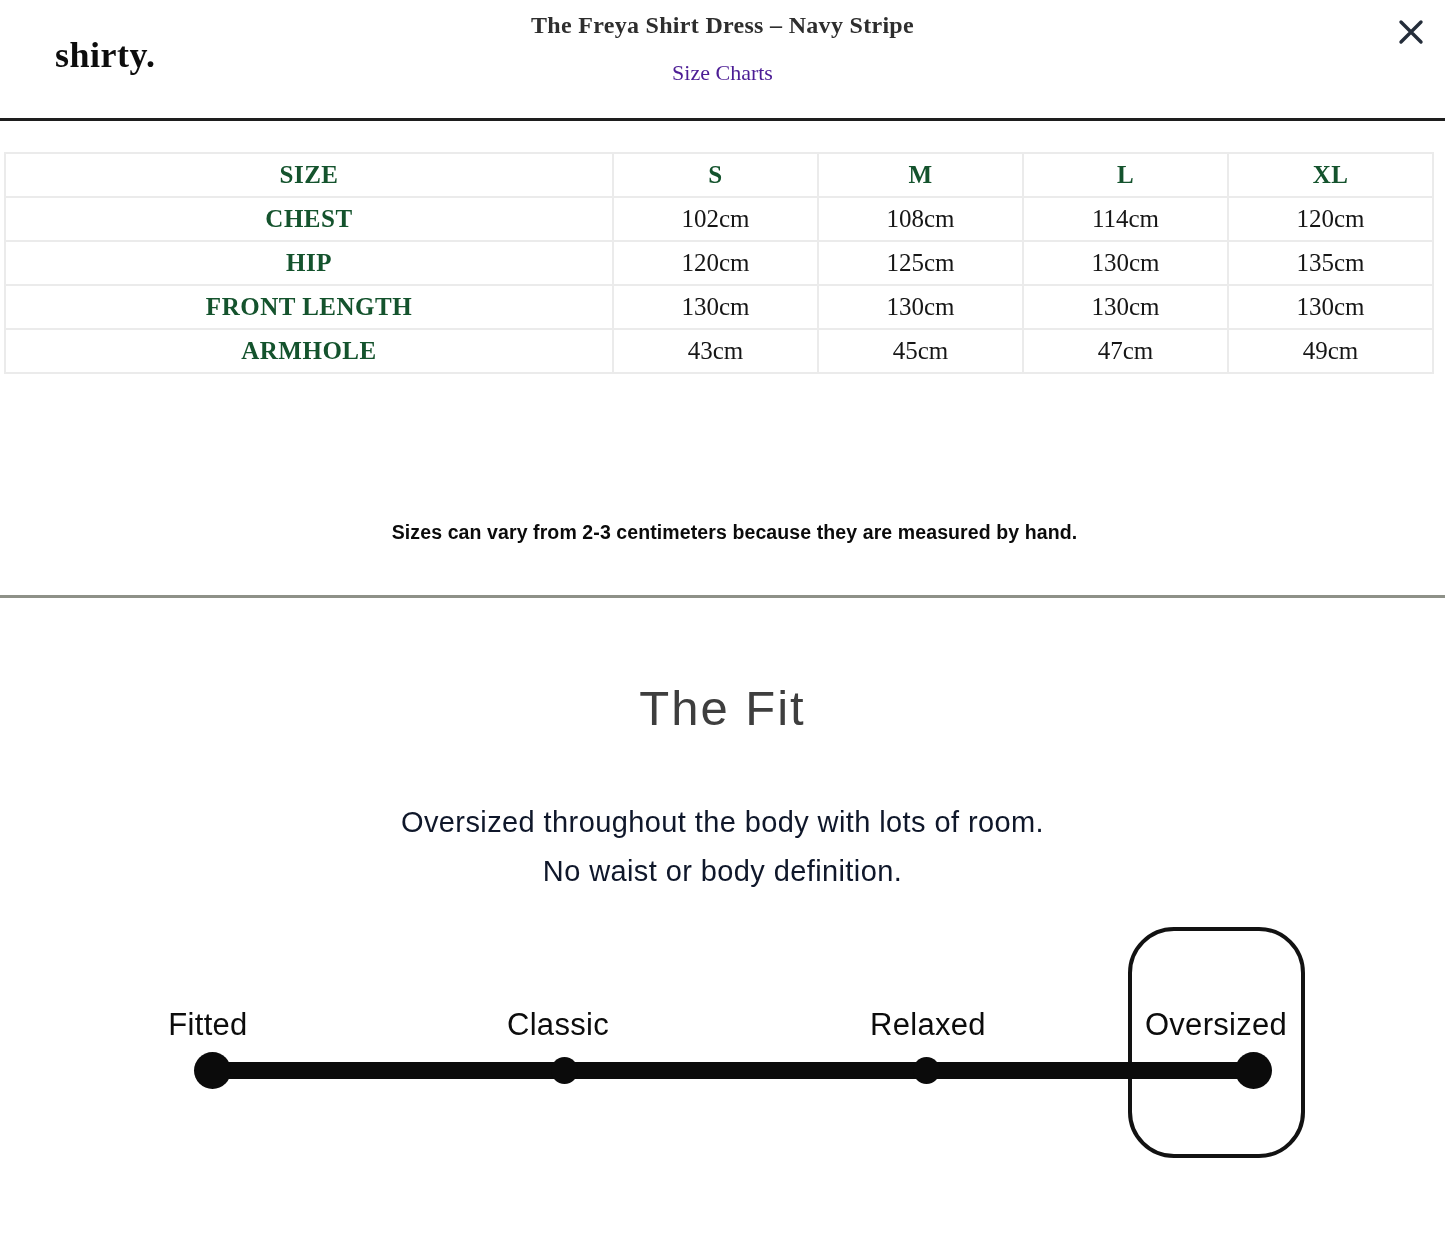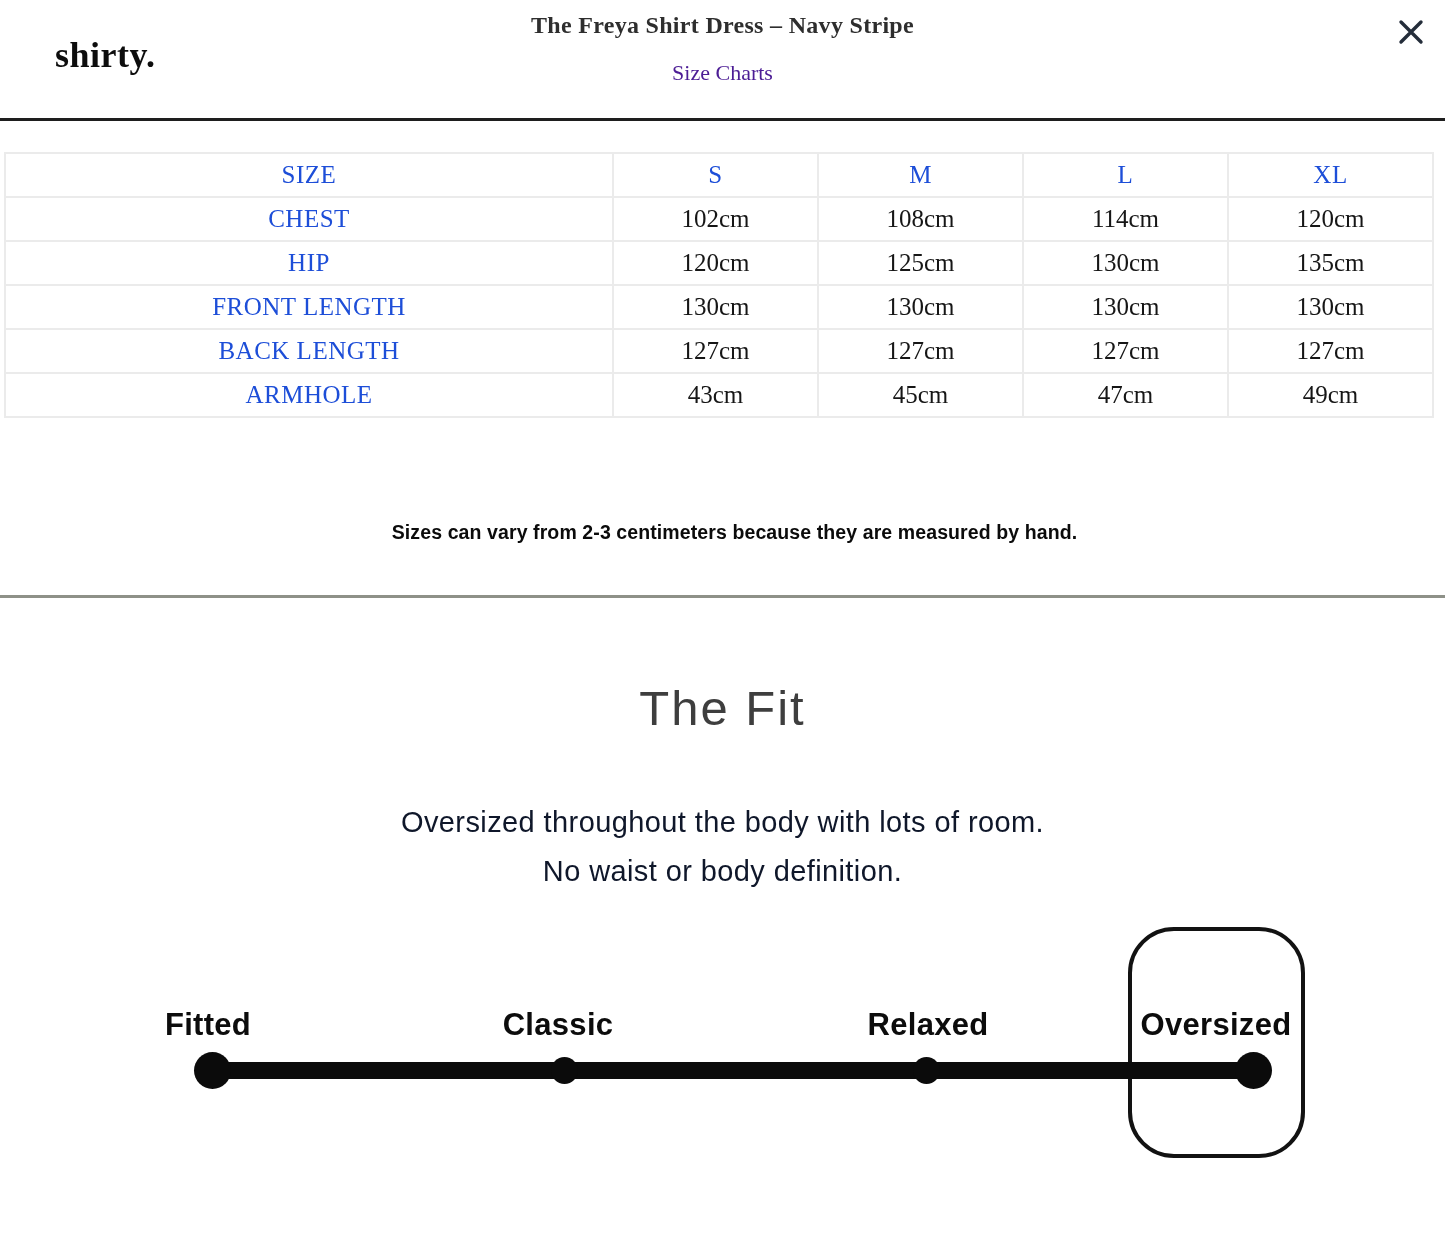--- a/index.html
+++ b/index.html
@@ -37,21 +37,21 @@
   
   table.size-table {
     position:absolute; top:152px; left:4px; width:1428px;
     border-collapse:collapse; table-layout:fixed;
   }
   table.size-table th, table.size-table td {
     border:2px solid #ebebeb; height:44px; text-align:center; vertical-align:middle;
     font-family:"Liberation Serif", serif; padding:0;
   }
   table.size-table th {
-    font-size:25px; font-weight:normal; color:#1d4ed8; letter-spacing:0.5px;
+    font-size:25px; font-weight:bold; color:#14532d; letter-spacing:0.5px;
   }
   table.size-table td {
     font-size:25px; font-weight:normal; color:#161616;
   }
 
   .note {
     position:absolute; top:521px; left:0; right:0; text-align:center;
     font-family:"Liberation Sans", sans-serif; font-weight:bold;
     font-size:19.5px; color:#0b0b0b; letter-spacing:0.1px;margin-left:24px;
   }
@@ -87,21 +87,21 @@
   .dot { position:absolute; background:#0b0b0b; border-radius:50%; }
   .dot-lg { width:37px; height:37px; top:152px; }
   .dot-sm { width:27px; height:27px; top:157px; }
   .dot-fitted    { left:194px; }
   .dot-classic   { left:551px; }
   .dot-relaxed   { left:913px; }
   .dot-oversized { left:1235px; }
 
   .scale-label {
     position:absolute; top:107px; width:220px; text-align:center;
-    font-family:"Liberation Sans", sans-serif; font-weight:bold;
+    font-family:"Liberation Sans", sans-serif; font-weight:normal;
     font-size:31px; color:#0c0c0c; letter-spacing:0.3px;
   }
   .label-fitted    { left:98px; }
   .label-classic   { left:448px; }
   .label-relaxed   { left:818px; }
   .label-oversized { left:1106px; }
 </style>
 </head>
 <body>
 
@@ -150,27 +150,20 @@
         <td>135cm</td>
       </tr>
       <tr>
         <th>FRONT LENGTH</th>
         <td>130cm</td>
         <td>130cm</td>
         <td>130cm</td>
         <td>130cm</td>
       </tr>
       <tr>
-        <th>BACK LENGTH</th>
-        <td>127cm</td>
-        <td>127cm</td>
-        <td>127cm</td>
-        <td>127cm</td>
-      </tr>
-      <tr>
         <th>ARMHOLE</th>
         <td>43cm</td>
         <td>45cm</td>
         <td>47cm</td>
         <td>49cm</td>
       </tr>
     </tbody>
   </table>
 
   <p class="note">Sizes can vary from 2-3 centimeters because they are measured by hand.</p>

